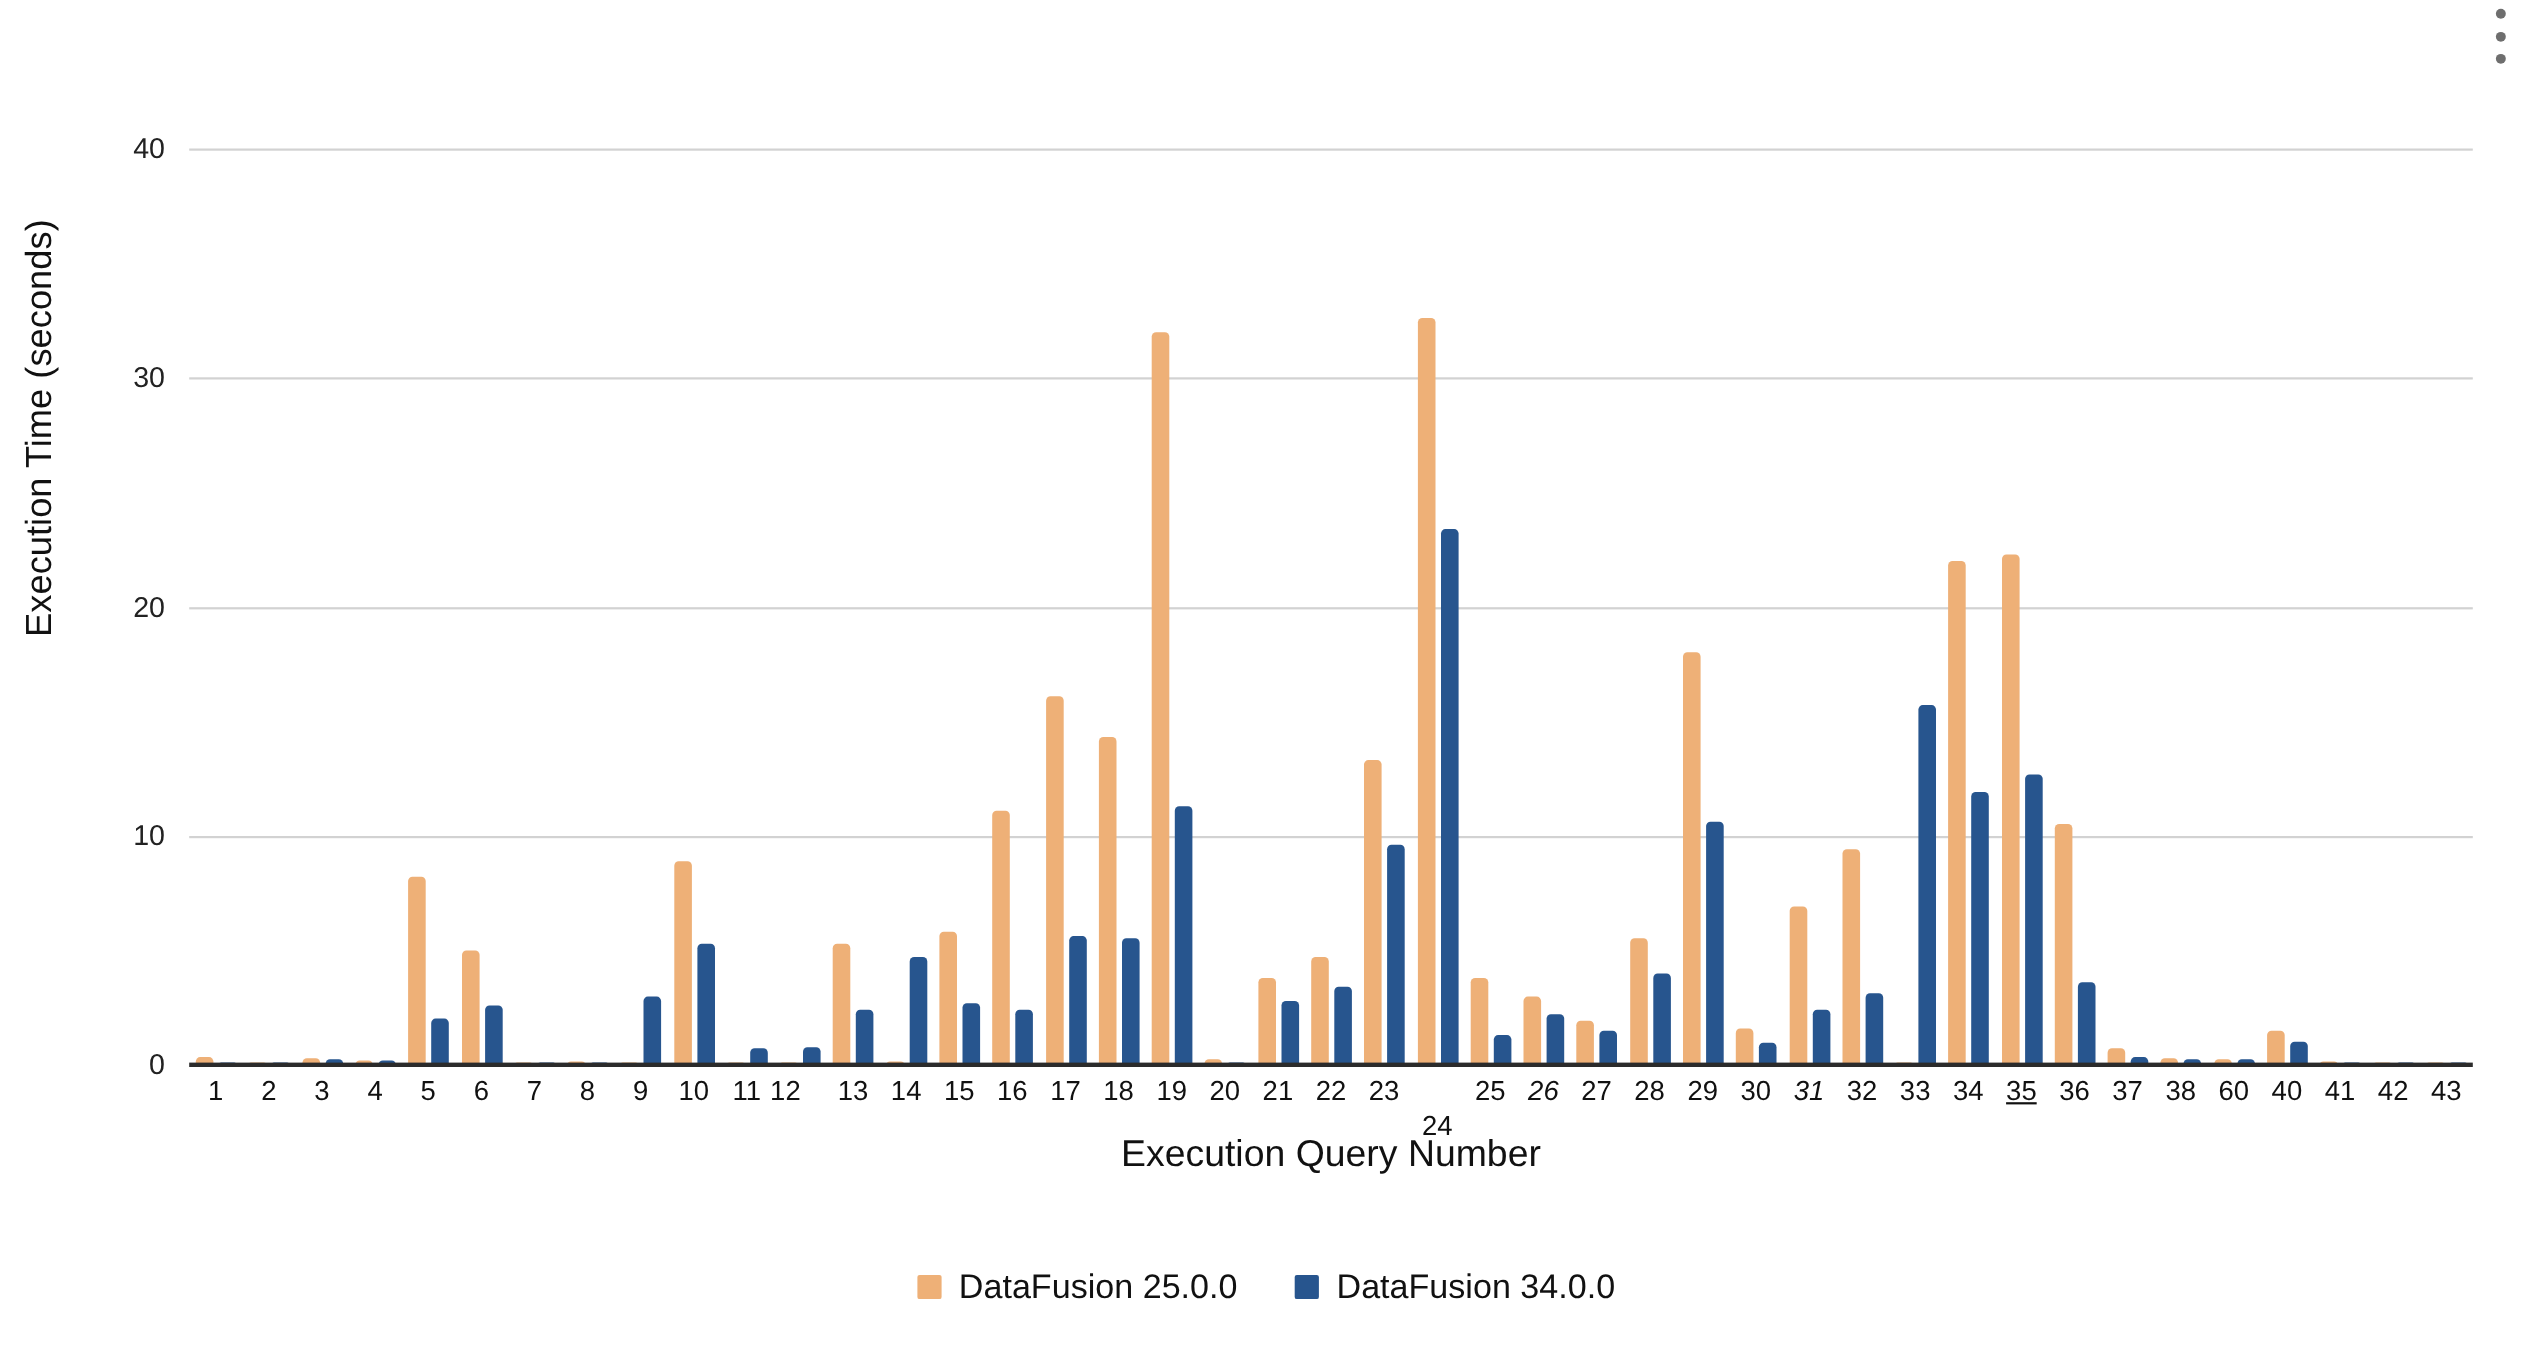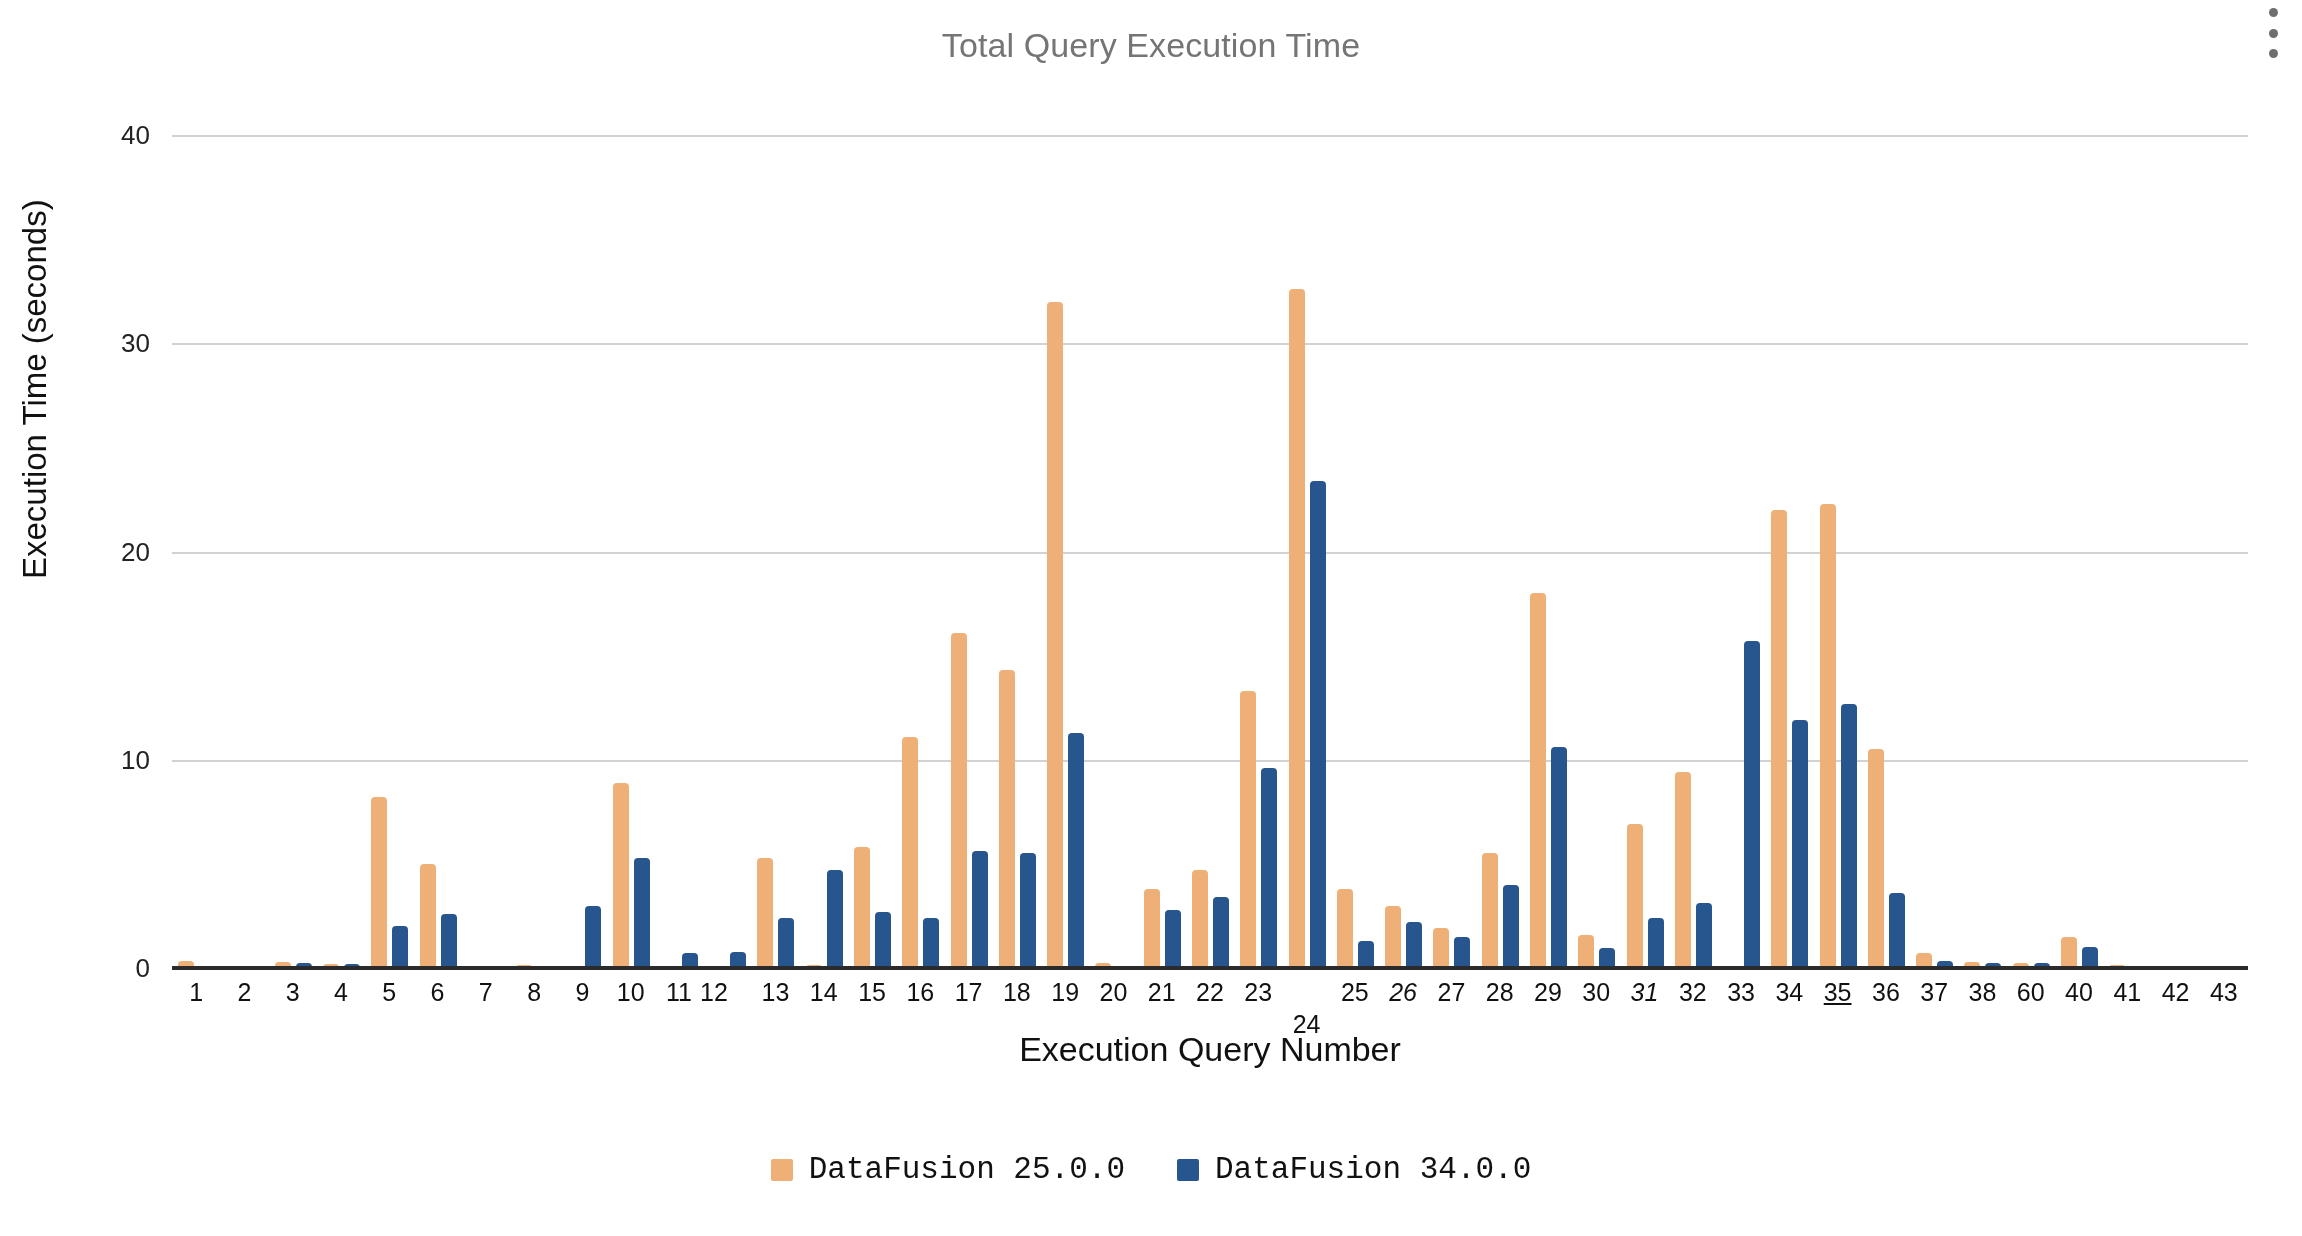--- a/index.html
+++ b/index.html
@@ -176,35 +176,33 @@
   .legend-swatch {
     width: 22px;
     height: 22px;
     border-radius: 2px;
     flex: none;
   }
   .legend-label {
     font-size: 31px;
     color: #111;
     white-space: nowrap;
-    font-family: Liberation Mono, monospace;
   }
 </style>
 </head>
 <body>
 
 <div id="chart-root">
 
   <div id="kebab-menu">
     <span class="dot"></span>
     <span class="dot"></span>
     <span class="dot"></span>
   </div>
 
-  <div id="chart-title">Total Query Execution Time</div>
 
   <div id="y-axis-title">
     <span>Execution Time (seconds)</span>
   </div>
 
   <div id="y-ticks">
       <div class="y-tick-label" style="top: 968px;">0</div>
       <div class="y-tick-label" style="top: 759.75px;">10</div>
       <div class="y-tick-label" style="top: 551.5px;">20</div>
       <div class="y-tick-label" style="top: 343.25px;">30</div>

